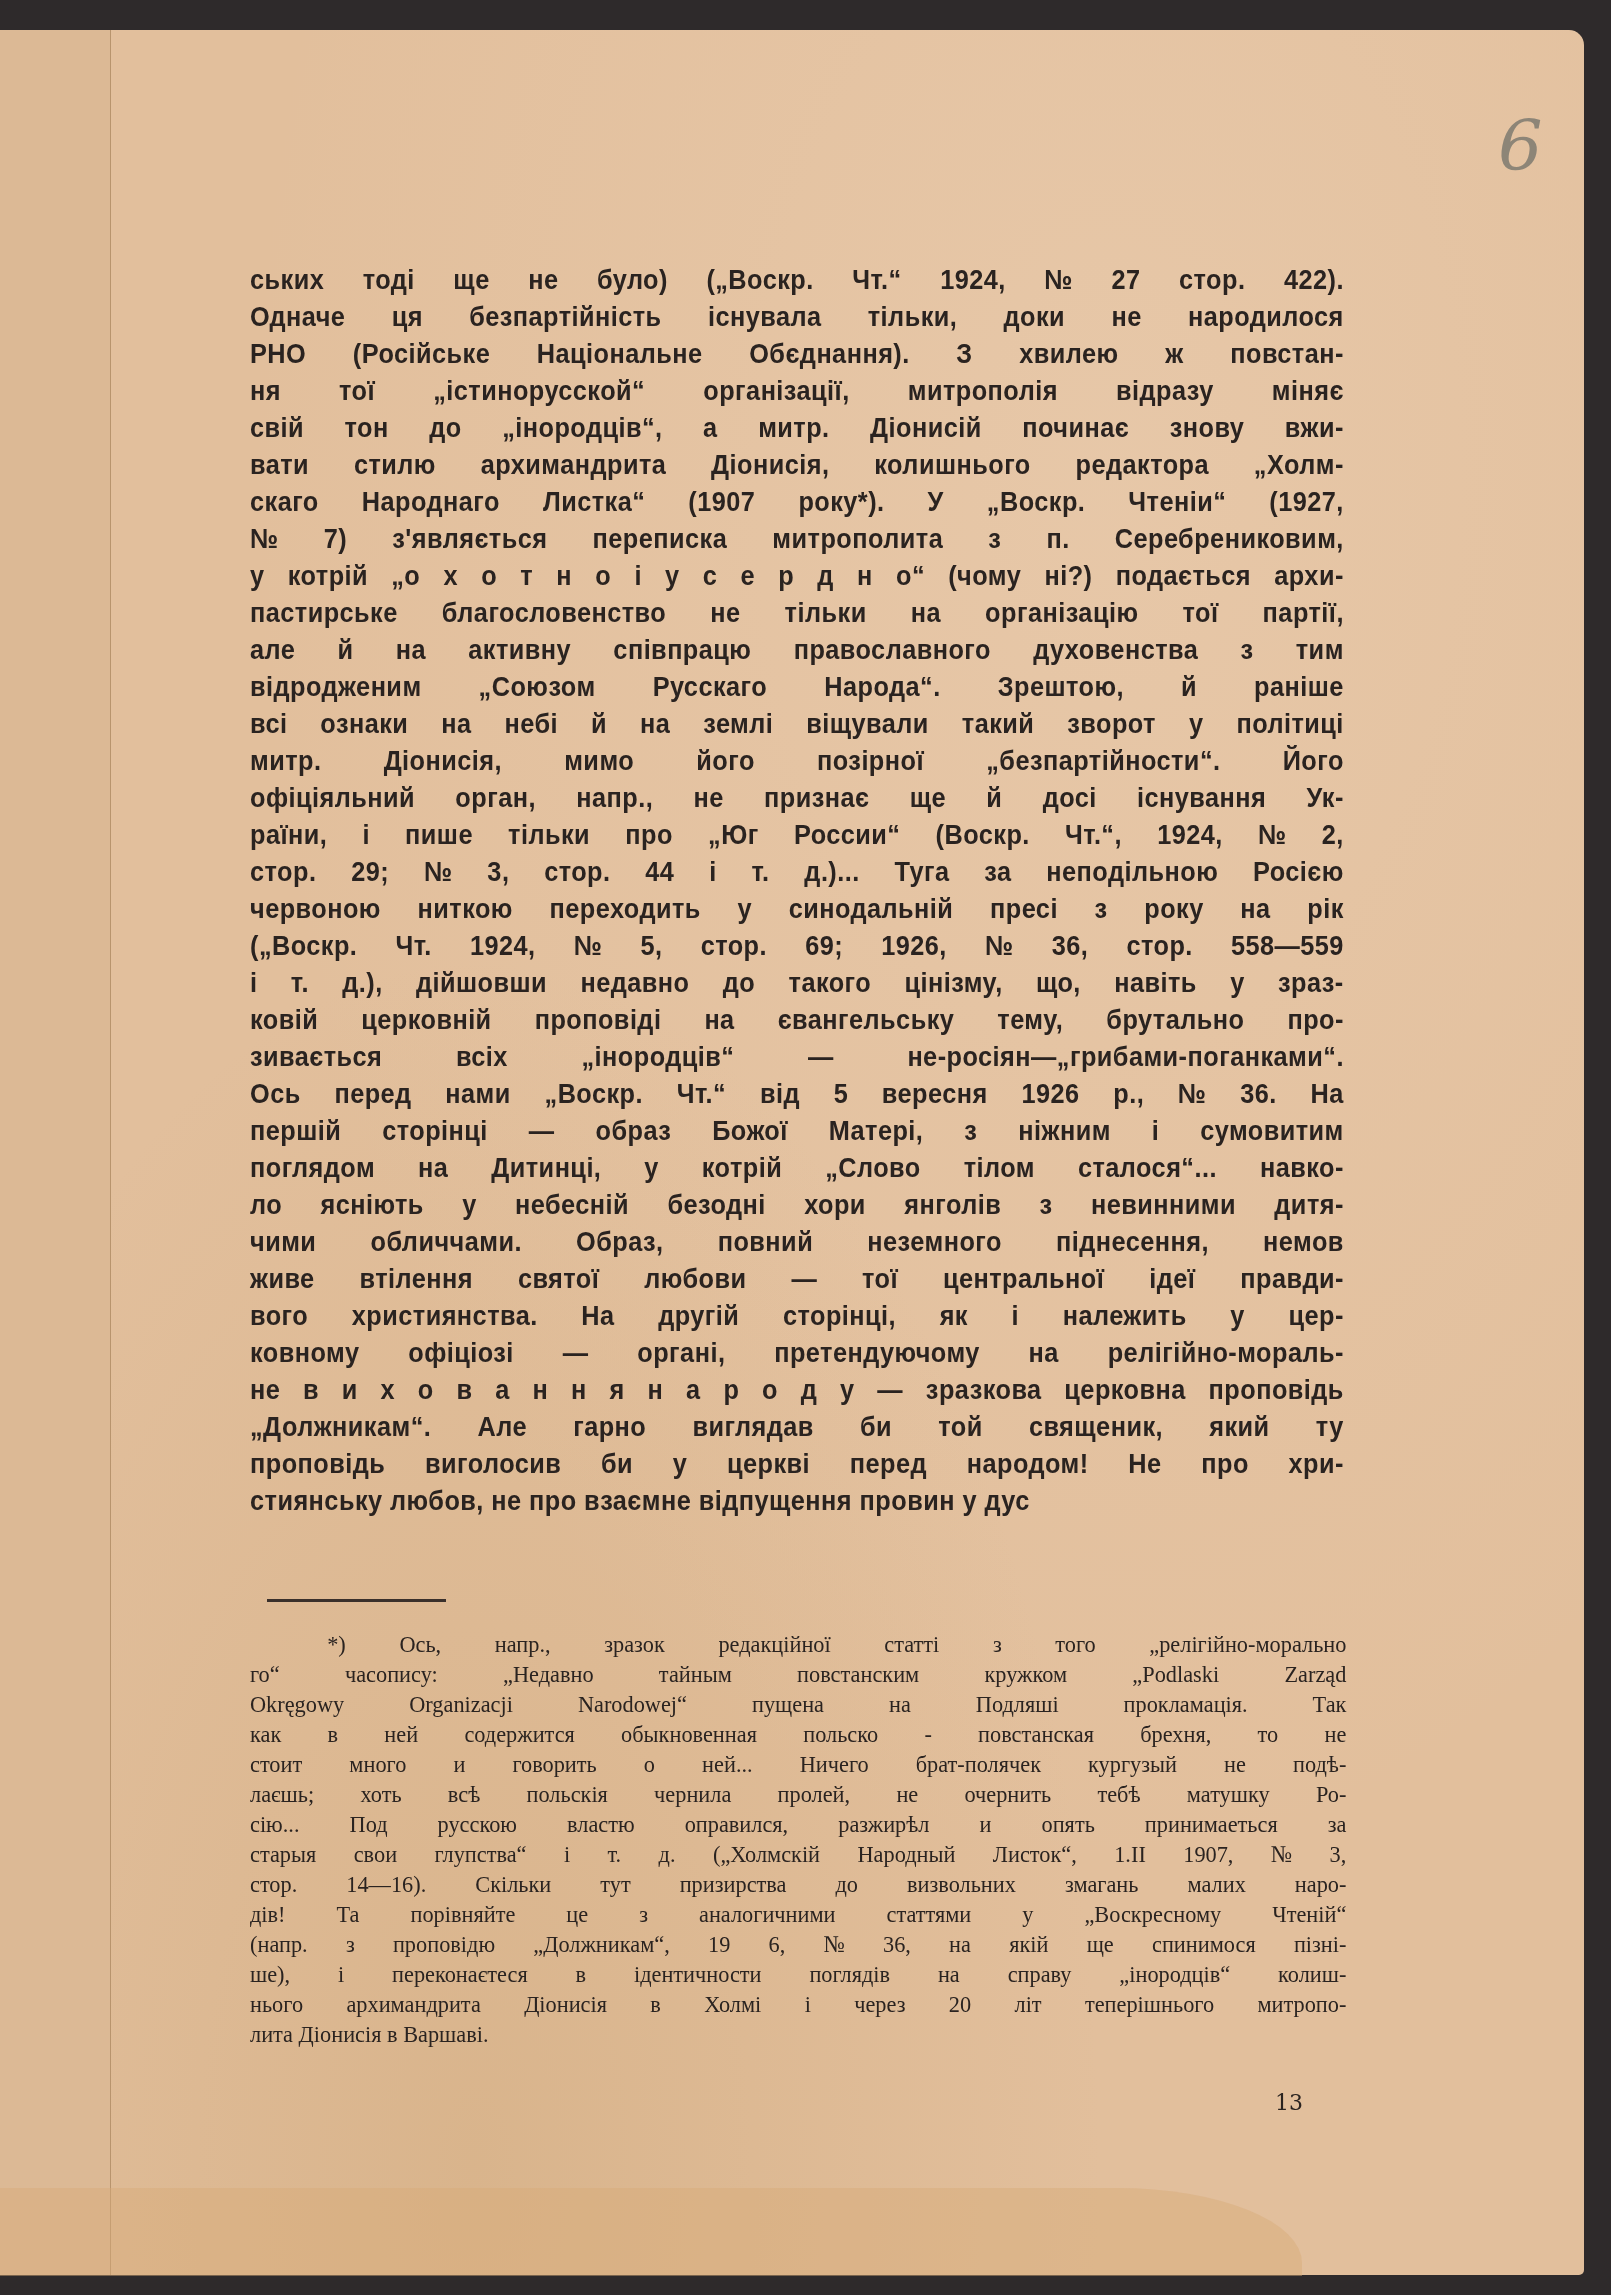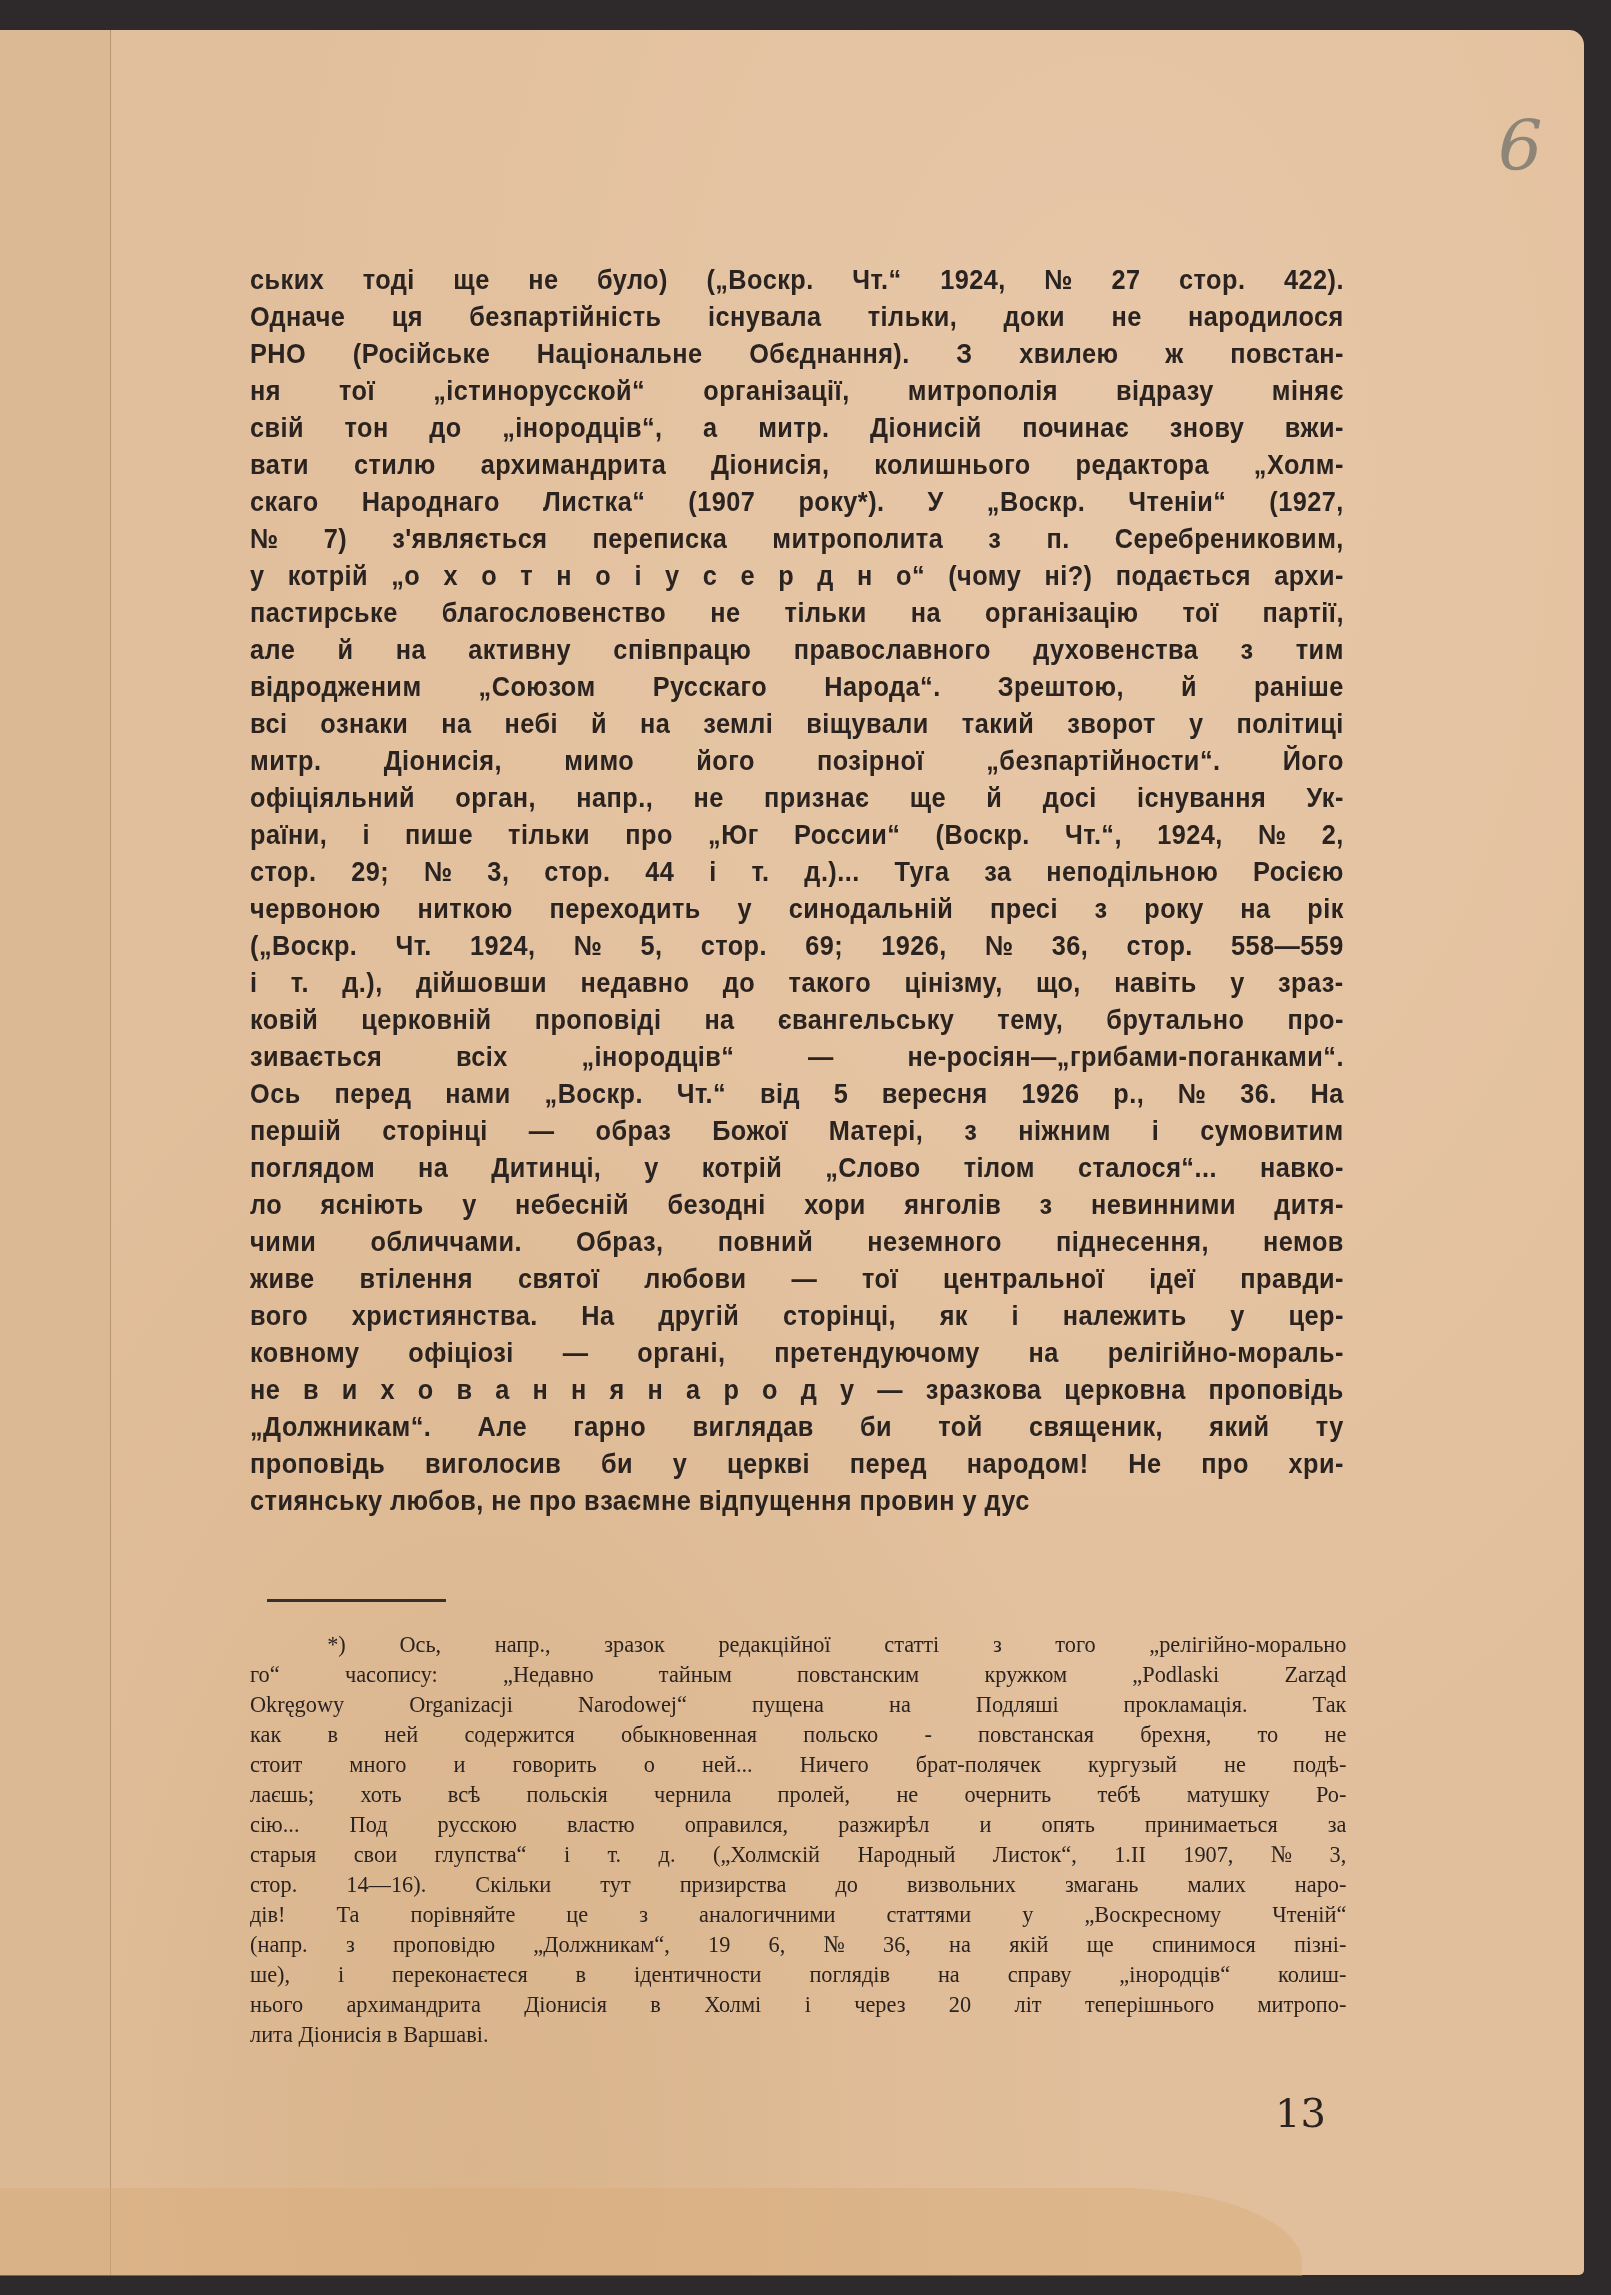--- a/index.html
+++ b/index.html
@@ -51,21 +51,21 @@
     font-family:"Liberation Serif", serif;
     font-size:24px; line-height:30px; color:#2a2320;
     transform:scaleX(0.93); transform-origin:left top;
     width:1179px;
   }
   .fn-line { white-space:nowrap; display:flex; justify-content:space-between; }
   .fn-line.first { padding-left:83px; }
   .fn-line.last { justify-content:flex-start; }
   .page-number {
     position:absolute; left:1275px; top:2090px;
-    font-family:"DejaVu Serif", serif; font-size:40px; color:#2a2320;
+    font-family:"DejaVu Serif", serif; font-size:22px; color:#2a2320;
   }
 </style>
 </head>
 <body>
 
 <div class="page">
   <div class="prev-page-edge"></div>
   <div class="stain"></div>
   <div class="handwritten">6</div>
 </div>

